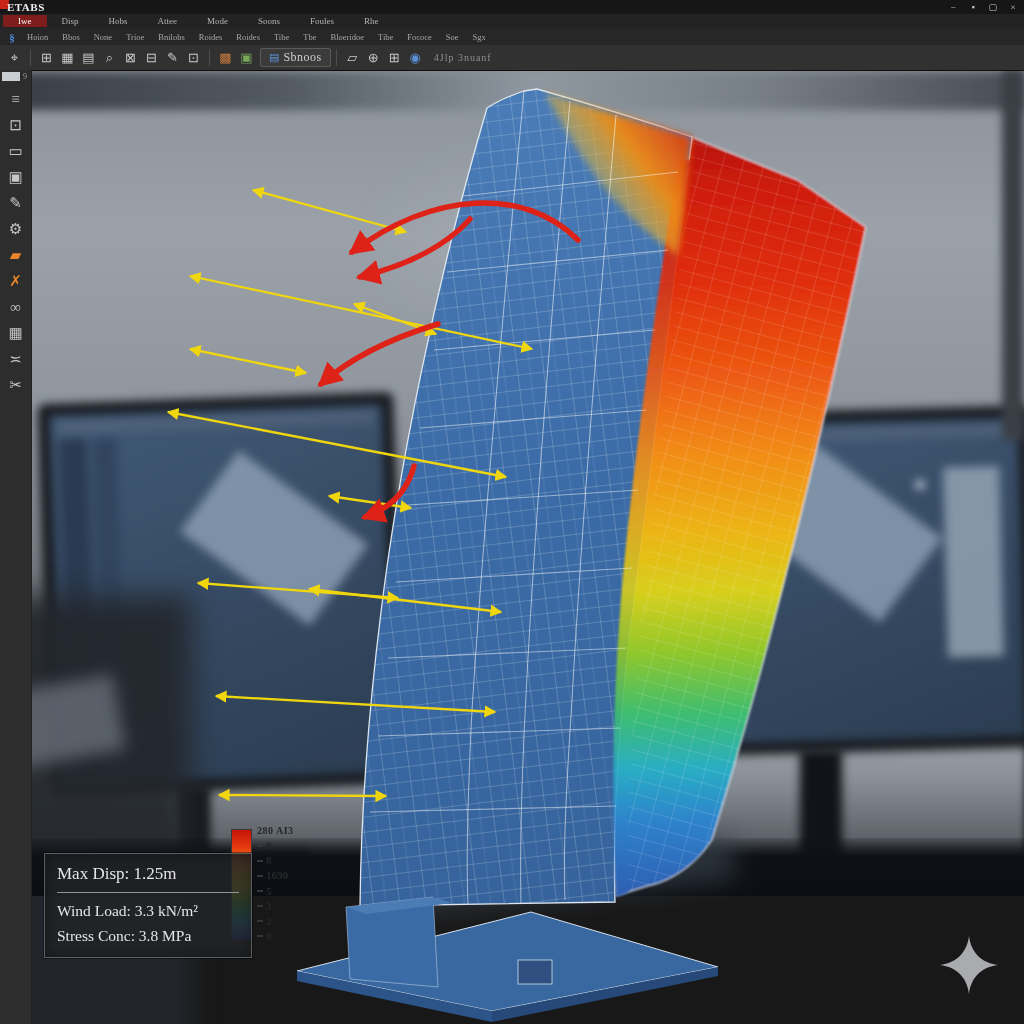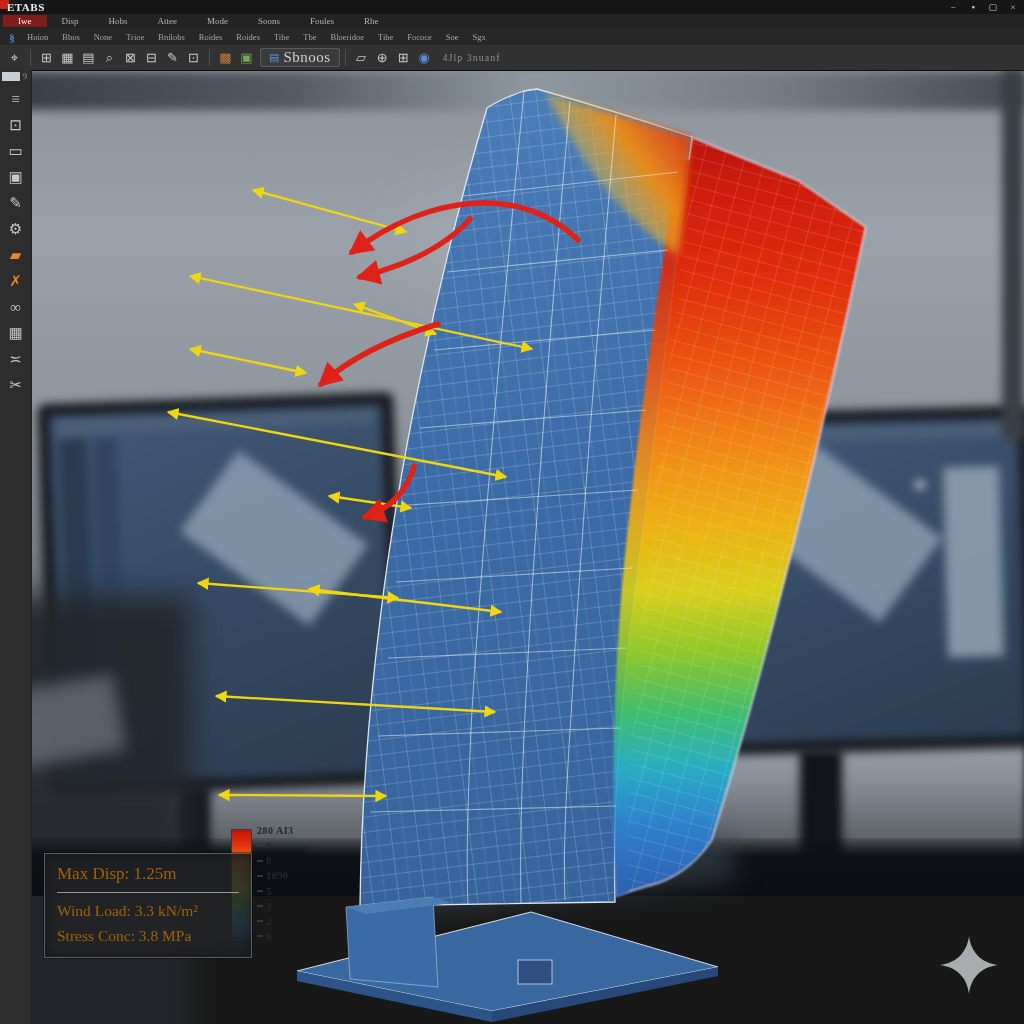--- a/index.html
+++ b/index.html
@@ -17,21 +17,21 @@
   .menubar2{position:absolute;left:0;top:28px;right:0;height:17px;background:#272727;display:flex;align-items:center;padding-left:4px;z-index:30;border-bottom:1px solid #1d1d1d;}
   .appicon{color:#4a8fe0;font-size:11px;font-weight:bold;width:16px;text-align:center;}
   .m2items{display:flex;}
   .m2item{font-size:8.5px;color:#a5a5a5;padding:1px 7px;white-space:nowrap;}
   .toolbar{position:absolute;left:0;top:45px;right:0;height:25px;background:#313131;border-bottom:1px solid #0e0e0e;display:flex;align-items:center;padding-left:4px;z-index:30;}
   .tgroup{display:flex;align-items:center;}
   .ticon{width:21px;height:19px;display:flex;align-items:center;justify-content:center;color:#c9c9c9;font-size:13px;}
   .tsep{width:1px;height:17px;background:#4e4e4e;margin:0 5px;}
   .tbutton{display:flex;align-items:center;gap:4px;background:#3b3b3b;border:1px solid #5a5a5a;border-radius:2px;padding:0 8px;height:17px;margin-left:3px;}
   .tbicon{color:#5b8fd4;font-size:11px;}
-  .tblabel{font-size:15px;color:#cfcfcf;letter-spacing:.5px;}
+  .tblabel{font-size:12px;color:#cfcfcf;letter-spacing:.5px;}
   .trtext{color:#8f8f8f;font-size:10px;margin-left:8px;letter-spacing:1px;}
   .sidebar{position:absolute;left:0;top:70px;width:32px;bottom:0;background:#2d2d2d;z-index:30;display:flex;flex-direction:column;align-items:center;padding-top:2px;border-right:1px solid #202020;box-sizing:border-box;}
   .sfield{display:flex;align-items:center;gap:3px;margin-bottom:5px;width:100%;padding-left:2px;box-sizing:border-box;}
   .sbox{width:18px;height:9px;background:#c9ced2;display:inline-block;}
   .snum{font-size:8px;color:#9a9a9a;}
   .sicons{display:flex;flex-direction:column;align-items:center;}
   .sicon{width:26px;height:26px;display:flex;align-items:center;justify-content:center;color:#c6c6c6;font-size:15px;}
   
   .scene{position:absolute;left:32px;top:70px;right:0;bottom:0;overflow:hidden;z-index:1;}
   .world{position:absolute;left:-32px;top:-70px;width:1024px;height:896px;}
@@ -64,21 +64,21 @@
   .legbar{width:19px;height:110px;border:1px solid #3a3a3a;
     background:linear-gradient(180deg,#c41408 0%,#e23410 14%,#f07012 28%,#f2aa12 40%,#ddd020 52%,#7cc72e 64%,#2cc08c 74%,#27a8d8 84%,#2b62c8 93%,#202e96 100%);}
   .legscale{height:116px;margin-top:-3px;display:flex;flex-direction:column;justify-content:space-between;}
   .legrow{display:flex;align-items:center;gap:3px;}
   .tick{width:6px;height:2px;background:#33363b;display:inline-block;}
   .legtxt{font-size:11px;font-weight:bold;color:#26282b;line-height:1;}
   .title-row .legtxt{font-size:10px;letter-spacing:.5px;}
   
   .infobox{position:absolute;left:44px;top:853px;width:182px;background:rgba(33,35,38,.88);
     border:1px solid #5a5e63;box-shadow:0 0 0 1px rgba(0,0,0,.4),inset 0 0 14px rgba(0,0,0,.35);
-    padding:10px 12px 12px;color:#a16207;}
+    padding:10px 12px 12px;color:#e5e5e5;}
   .ib1{font-size:17px;}
   .ibdiv{height:1px;background:#a9acb0;opacity:.85;margin:8px 0 9px;}
   .ib2{font-size:15.5px;}
   .ib3{font-size:15.5px;margin-top:7px;}
   .sparkle{position:absolute;left:938px;top:934px;}
 </style>
 </head>
 <body>
 
 <div class="app">

